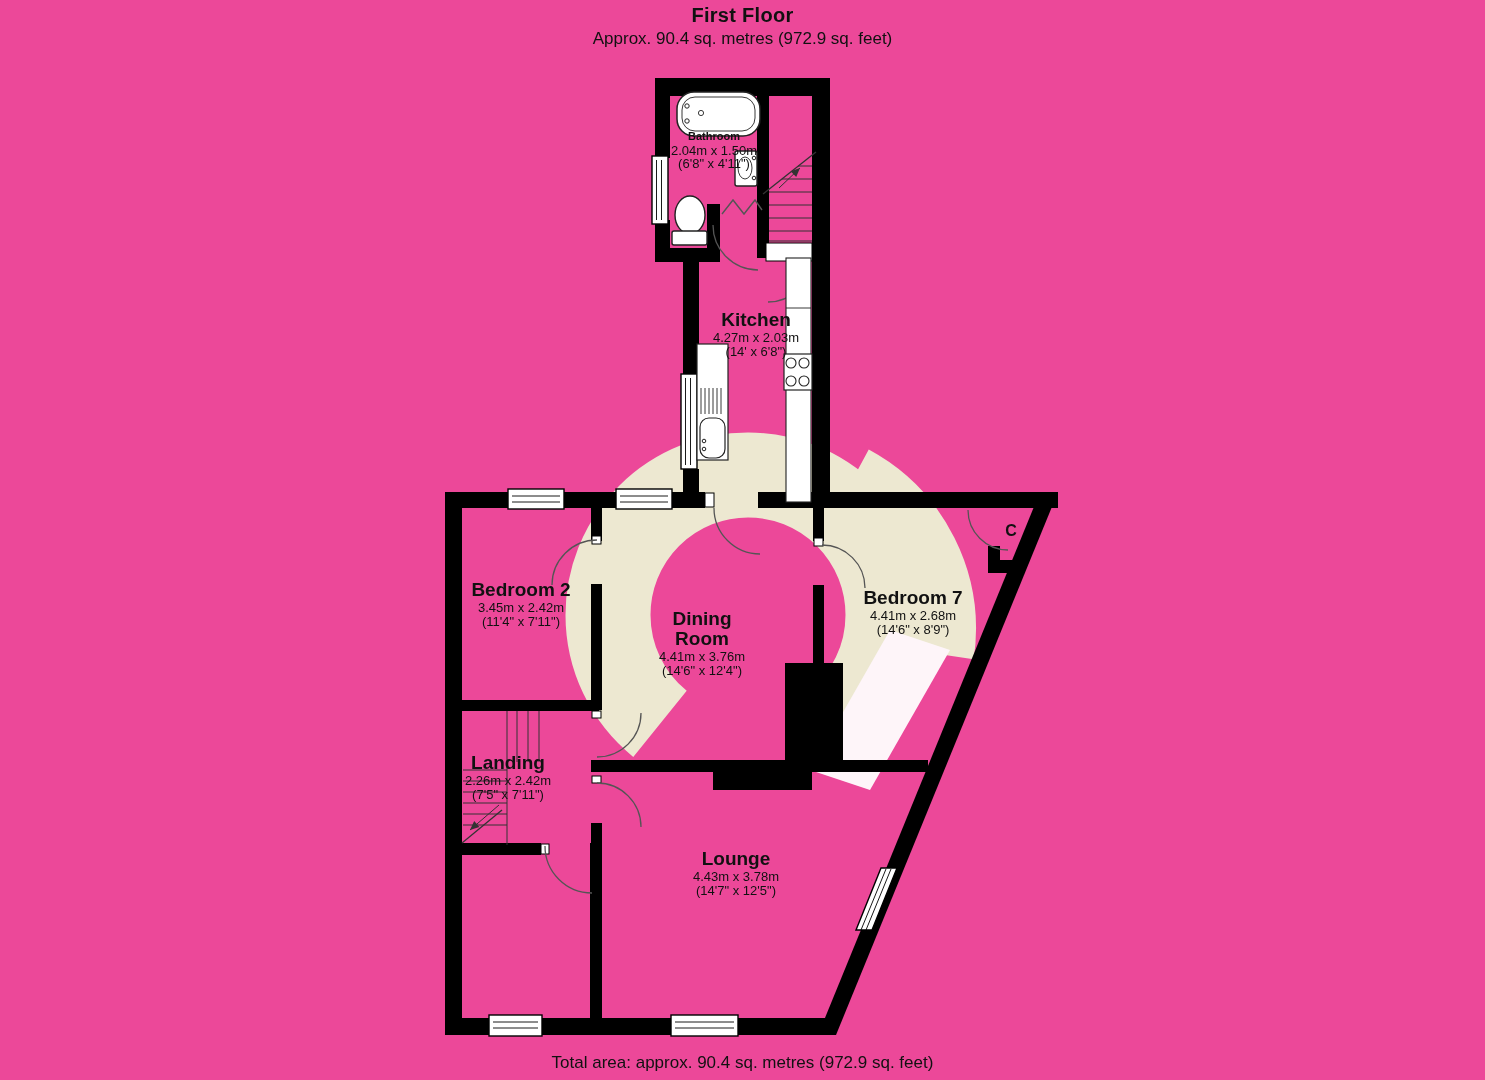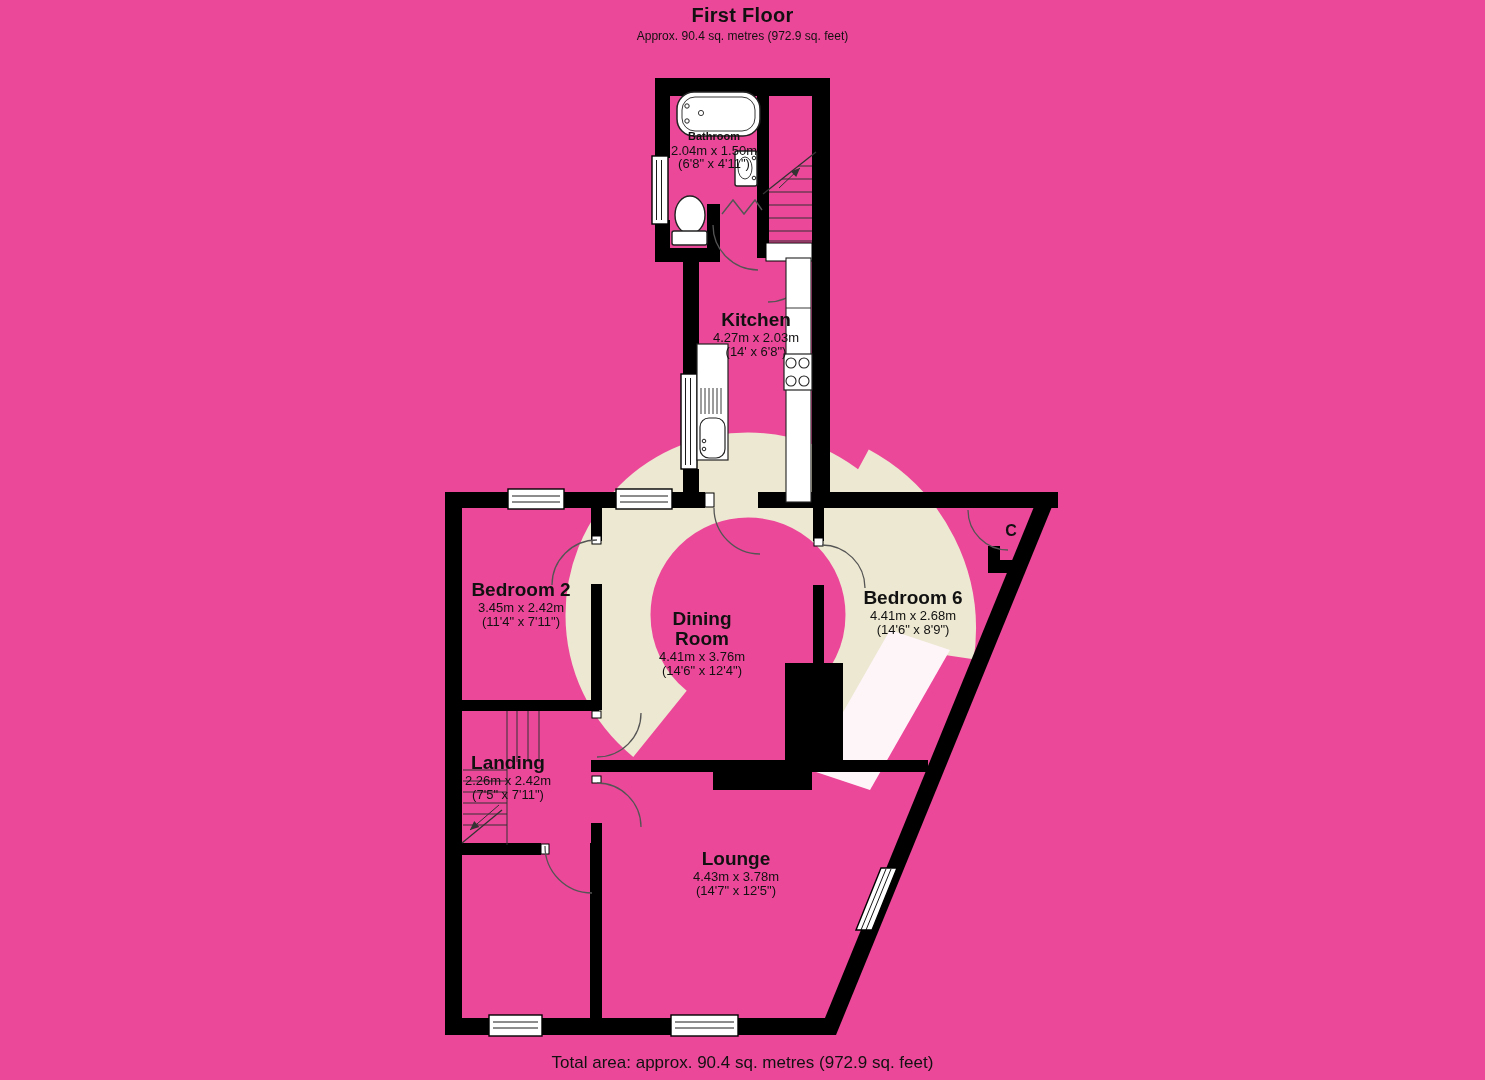--- a/index.html
+++ b/index.html
@@ -1,21 +1,21 @@
 <!DOCTYPE html>
 <html><head>
 <meta charset="utf-8">
 <style>
   html,body{margin:0;padding:0;background:#ffffff;}
   .canvas{position:relative;width:1485px;height:1080px;background:#ec4899;overflow:hidden;
           font-family:"Liberation Sans",sans-serif;color:#111;}
   .svg-layer{position:absolute;left:0;top:0;}
   .page-title{position:absolute;top:4px;left:0;width:100%;text-align:center;
               font-size:20px;font-weight:bold;letter-spacing:.3px;}
-  .page-subtitle{position:absolute;top:29px;left:0;width:100%;text-align:center;font-size:12px;}
+  .page-subtitle{position:absolute;top:29px;left:0;width:100%;text-align:center;font-size:17px;}
   .page-footer{position:absolute;top:1053px;left:0;width:100%;text-align:center;font-size:17px;}
   .room-label{position:absolute;width:180px;text-align:center;line-height:1.06;}
   .room-name{font-weight:bold;font-size:19px;margin-bottom:1px;}
   .room-dims{font-size:13px;}
   .room-label.small .room-name{font-size:11px;}
   .room-label.small .room-dims{font-size:13px;}
   .room-label.dining .room-name{width:104px;margin:0 auto 1px;}
   .c-label{position:absolute;left:996px;top:522px;width:30px;text-align:center;
            font-weight:bold;font-size:16px;}
 </style>
@@ -169,21 +169,21 @@
     <div class="room-dims">(11'4" x 7'11")</div>
   </div>
 
   <div class="room-label dining" style="left:612px;top:609px;">
     <div class="room-name">Dining Room</div>
     <div class="room-dims">4.41m x 3.76m</div>
     <div class="room-dims">(14'6" x 12'4")</div>
   </div>
 
   <div class="room-label" style="left:823px;top:588px;">
-    <div class="room-name">Bedroom 6</div>
+    <div class="room-name">Bedroom 7</div>
     <div class="room-dims">4.41m x 2.68m</div>
     <div class="room-dims">(14'6" x 8'9")</div>
   </div>
 
   <div class="room-label" style="left:418px;top:753px;">
     <div class="room-name">Landing</div>
     <div class="room-dims">2.26m x 2.42m</div>
     <div class="room-dims">(7'5" x 7'11")</div>
   </div>
 

